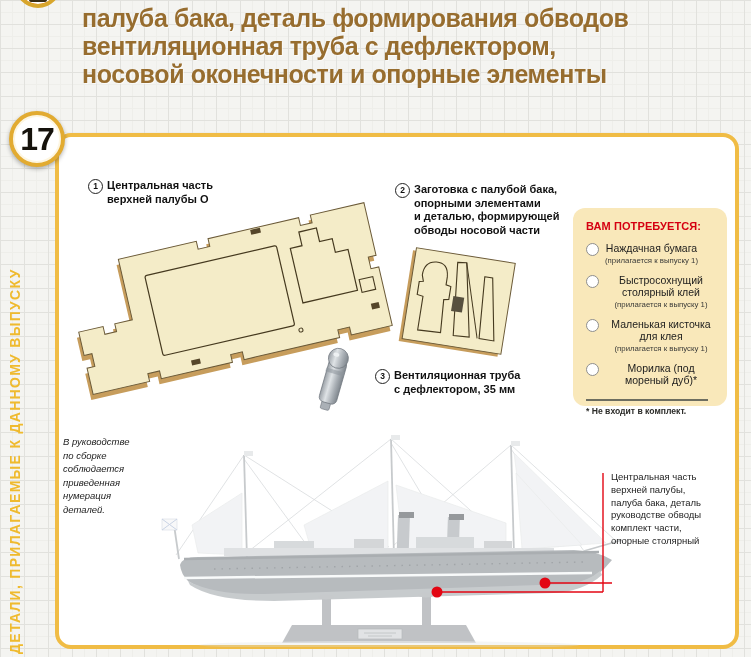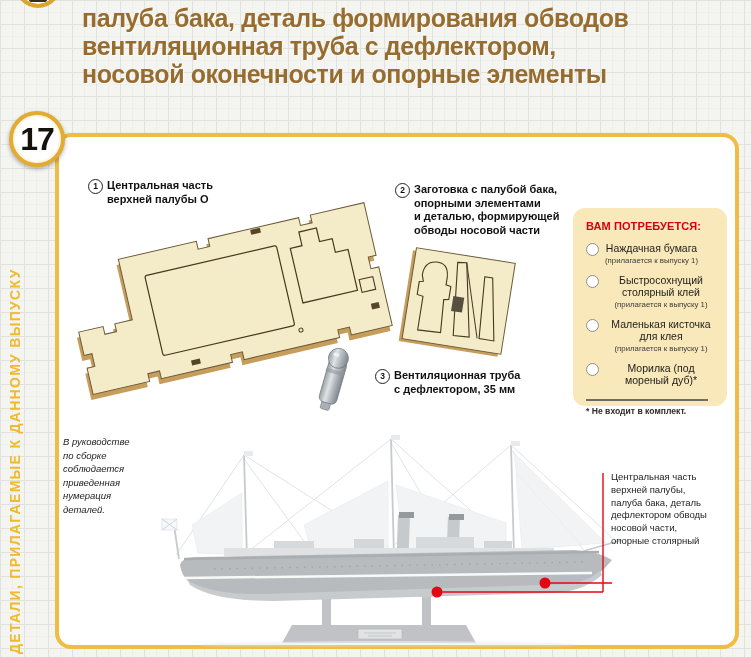--- a/index.html
+++ b/index.html
@@ -297,21 +297,21 @@
           <path d="M391,154 L458,154" stroke="#e30613" stroke-width="1.4" fill="none"></path>
           <circle cx="283" cy="163" r="5.5" fill="#e30613"></circle>
           <circle cx="391" cy="154" r="5.5" fill="#e30613"></circle>
         </g>
       </svg>
 
       <div class="callout">
         <div>Центральная часть</div>
         <div>верхней палубы,</div>
         <div>палуба бака, деталь</div>
-        <div>дефлектором обводы</div>
-        <div>носовой части,</div>
+        <div>руководстве обводы</div>
+        <div>комплект части,</div>
         <div>опорные столярный</div>
       </div>
 
     </div>
   </div>
 
 </div>
 
 </body></html>

